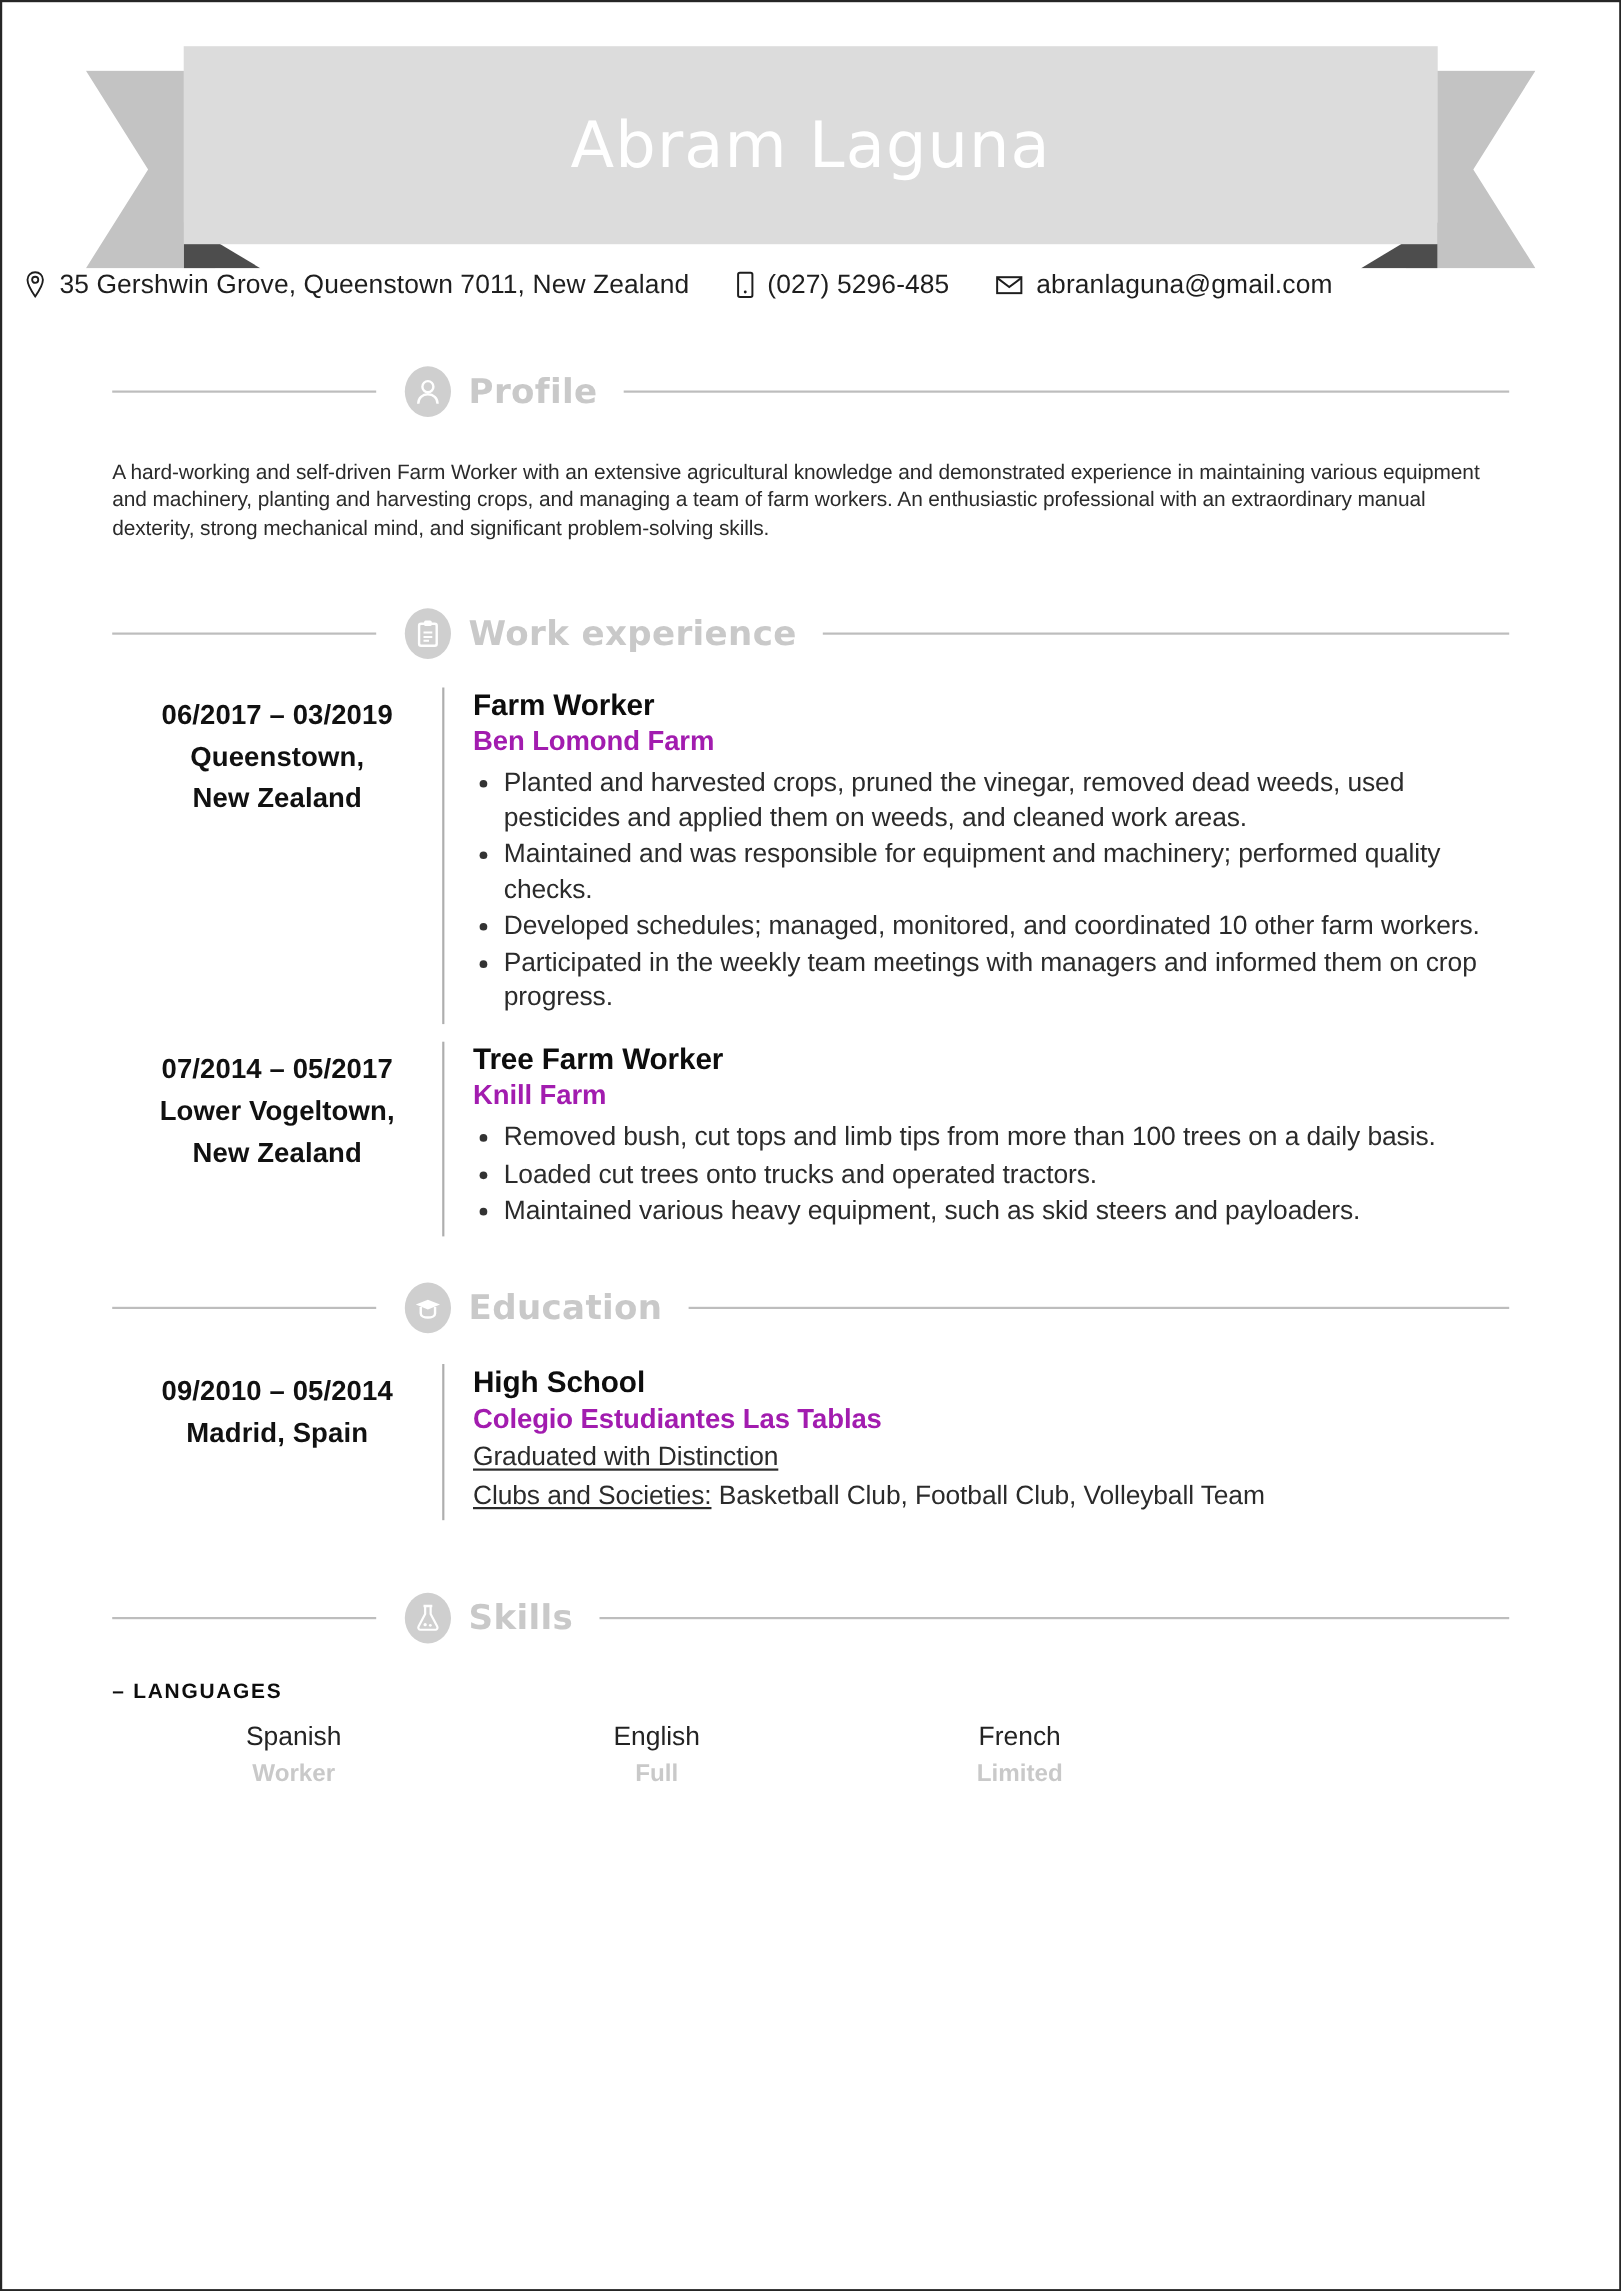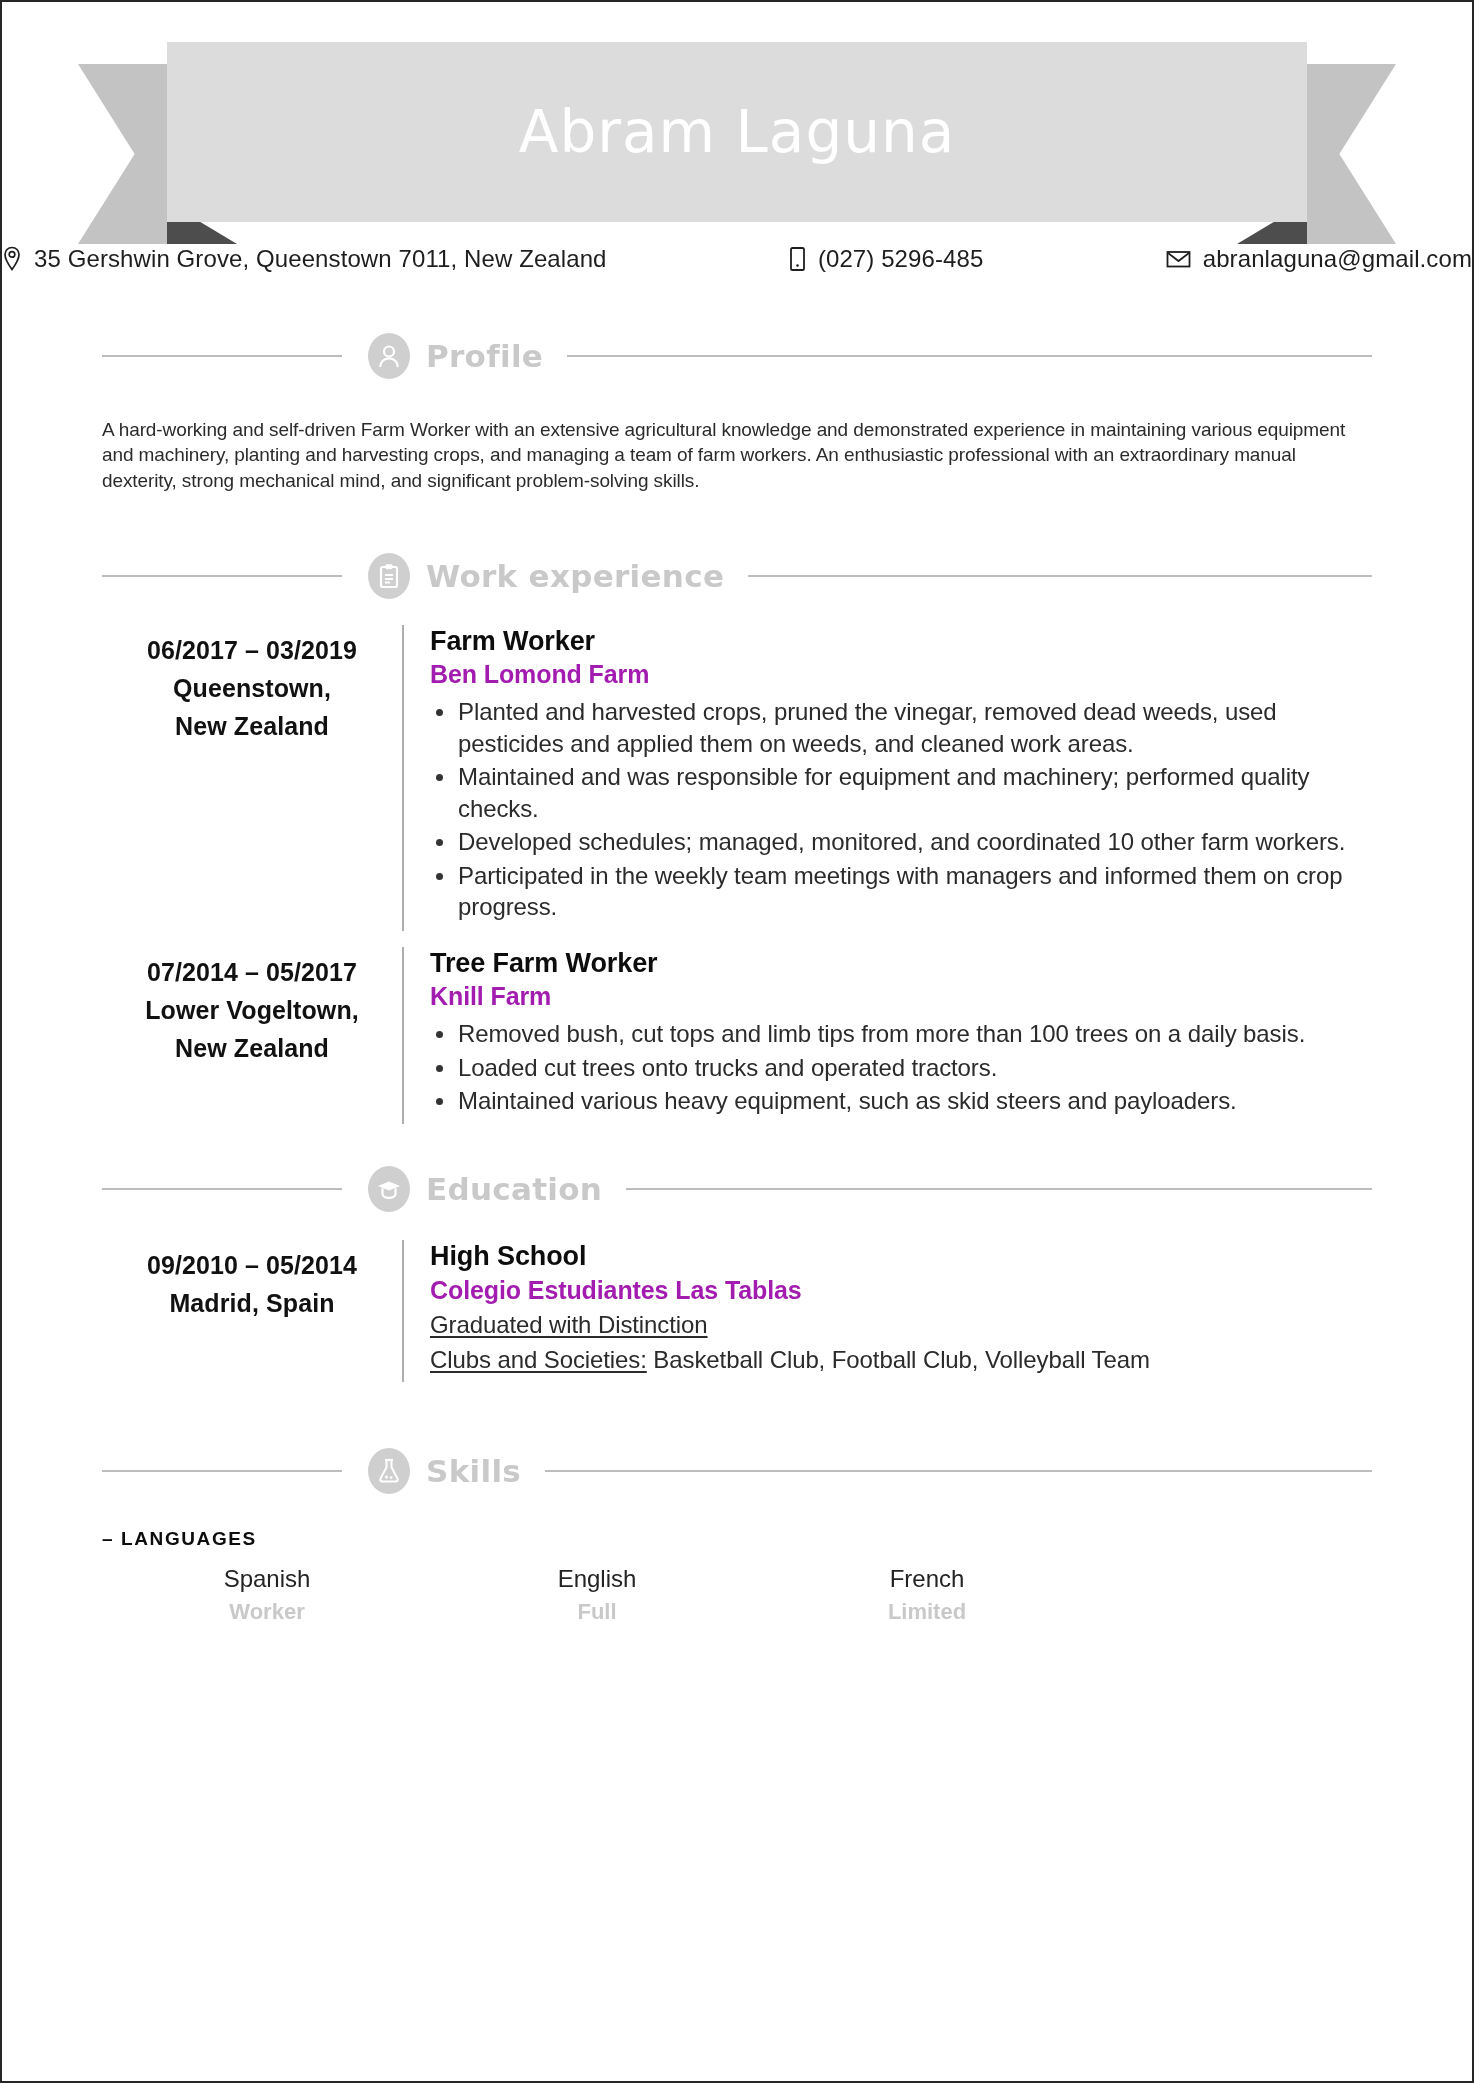--- a/index.html
+++ b/index.html
@@ -76,26 +76,27 @@
     font-weight: 400;
     letter-spacing: 1px;
     line-height: 1;
     font-family: "DejaVu Sans", sans-serif;
   }
 
   
   .contact-row {
     display: flex;
     align-items: center;
-    justify-content: space-between;
-    gap: 6px;
+    justify-content: flex-start;
+    gap: 16px;
     margin-top: 28px;
     color: #1e1e1e;
     font-size: 24px;
     letter-spacing: 0.1px;
+    padding-left: 20px;
   }
   .contact-item {
     display: inline-flex;
     align-items: center;
     gap: 12px;
   }
   .contact-item + .contact-item { margin-left: 26px; }
   .contact-item svg { display: block; }
 
   

